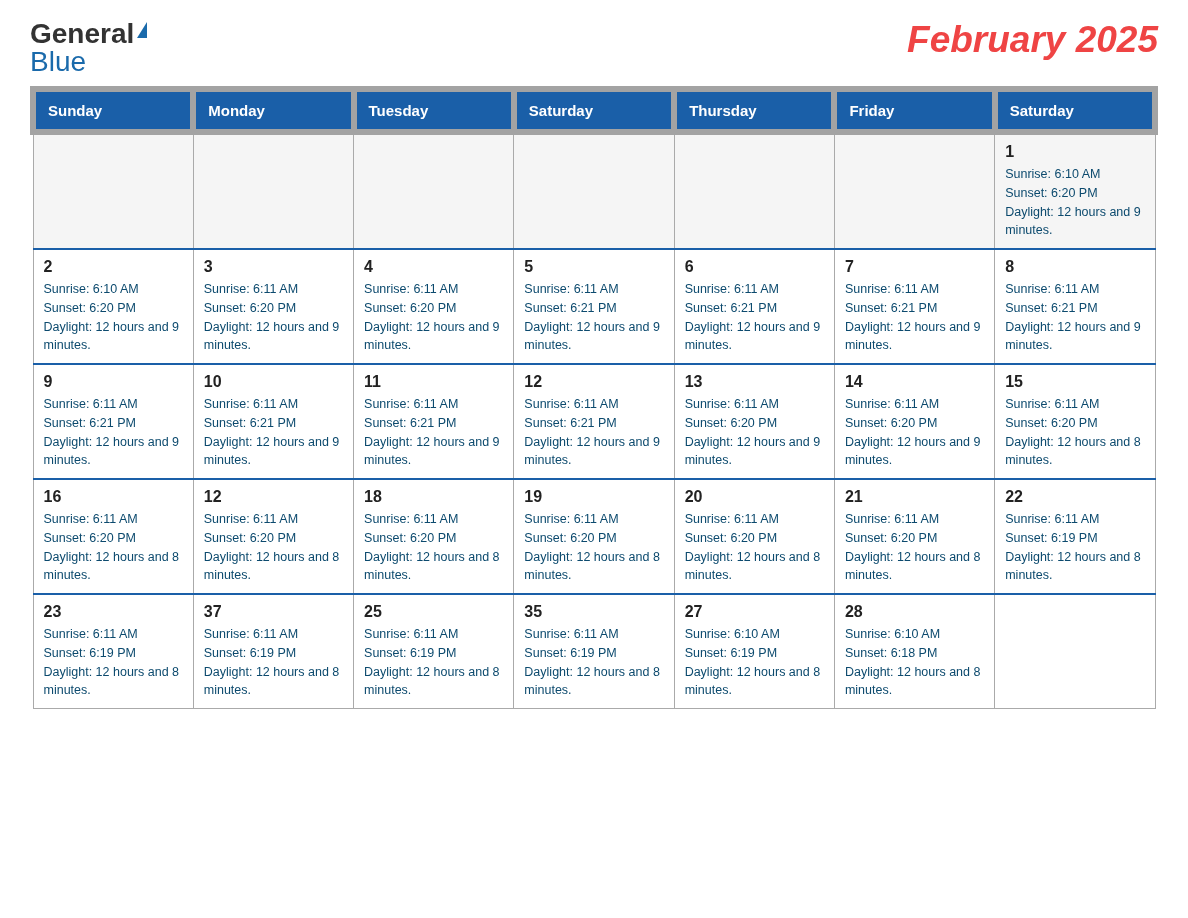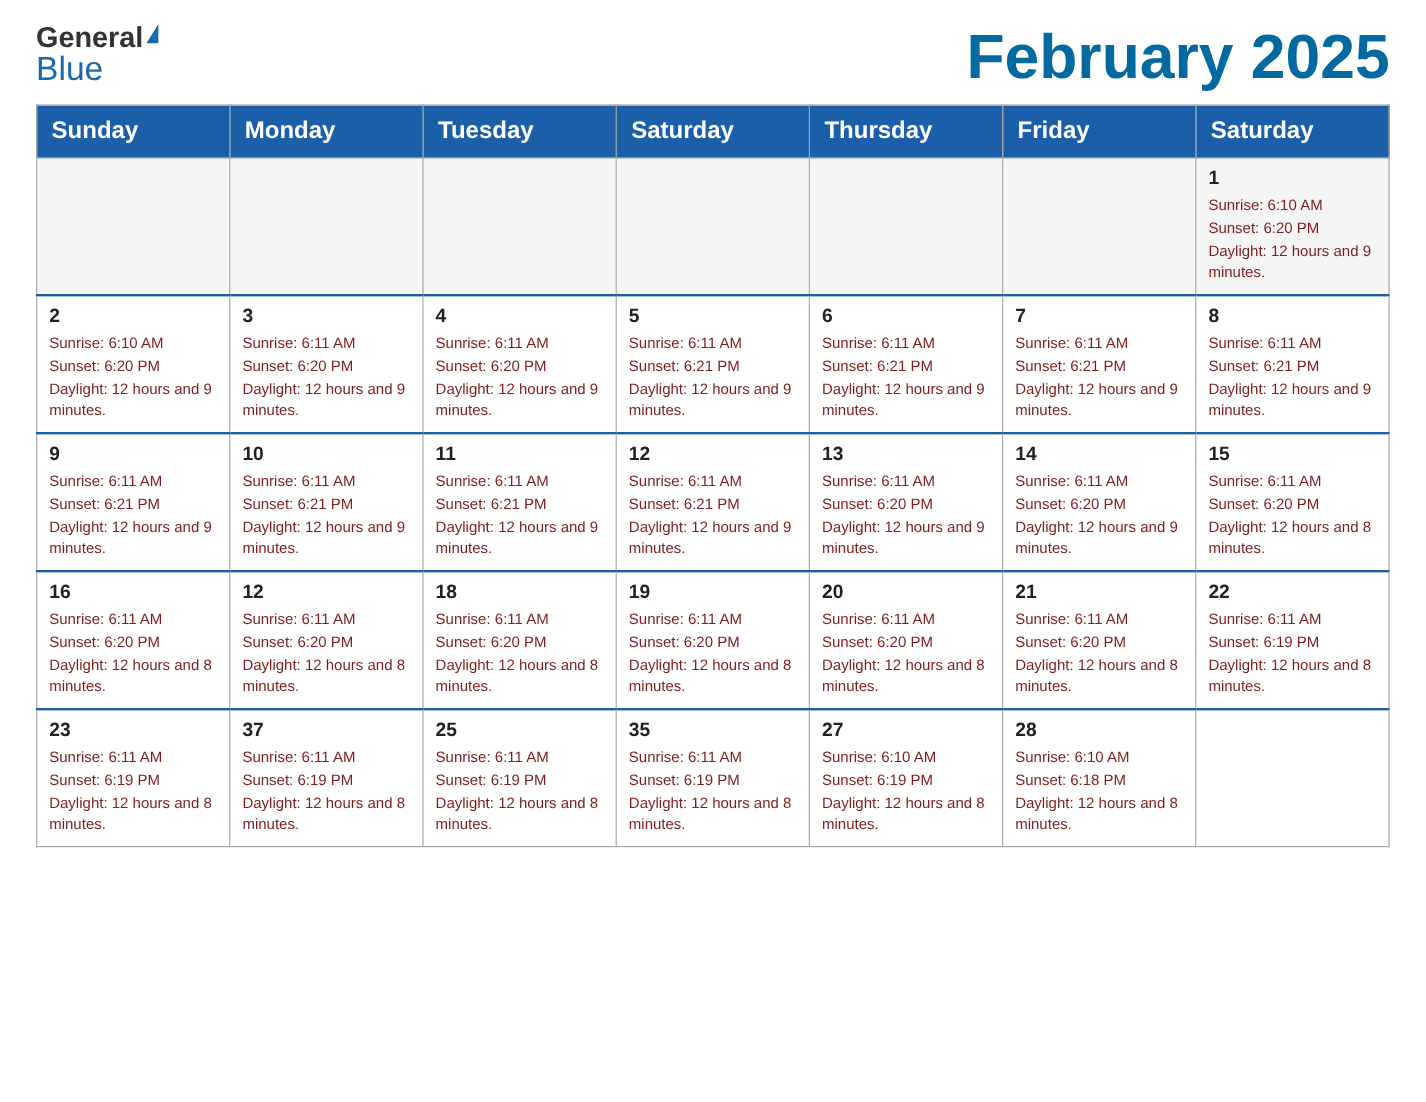--- a/index.html
+++ b/index.html
@@ -15,21 +15,21 @@
       justify-content: space-between;
       align-items: flex-start;
       margin-bottom: 10px;
     }
     .logo {
       display: flex;
       flex-direction: column;
       align-items: flex-start;
     }
     .logo-general {
-      font-size: 24px;
+      font-size: 28px;
       font-weight: bold;
       color: #333;
       line-height: 1;
     }
     .logo-blue {
       font-size: 28px;
       font-weight: normal;
       color: #1a6aab;
       line-height: 1;
     }
@@ -46,43 +46,44 @@
       top: -4px;
     }
     .logo-line {
       display: flex;
       align-items: center;
     }
     .title-section {
       text-align: right;
     }
     .month-title {
-      font-size: 52px;
+      font-size: 37px;
       font-weight: bold;
-      color: #0369a1;
+      color: #ef4444;
       line-height: 1.1;
+      font-style: italic;
     }
     .location-title {
       font-size: 20px;
       color: #444;
       margin-top: 4px;
     }
     .calendar {
       width: 100%;
       border-collapse: collapse;
       margin-top: 10px;
     }
     .calendar th {
       background-color: #1a5fa8;
       color: #fff;
-      font-size: 20px;
+      font-size: 15px;
       font-weight: bold;
       padding: 10px 12px;
       text-align: left;
-      border: 1px solid #a3a3a3;
+      border: 6px solid #a3a3a3;
     }
     .calendar td {
       vertical-align: top;
       border: 1px solid #aaa;
       padding: 8px 10px;
       width: 14.28%;
       min-height: 110px;
       font-size: 13px;
       color: #222;
       background: #fff;
@@ -92,21 +93,21 @@
     }
     .day-number {
       font-size: 16px;
       font-weight: bold;
       color: #222;
       margin-bottom: 4px;
       display: block;
     }
     .day-info {
       font-size: 12.5px;
-      color: #7f1d1d;
+      color: #0c4a6e;
       line-height: 1.5;
     }
     .empty-cell {
       background: #f9f9f9;
     }
     .row-top-border td {
       border-top: 2px solid #1a5fa8;
     }
   </style>
 </head>

